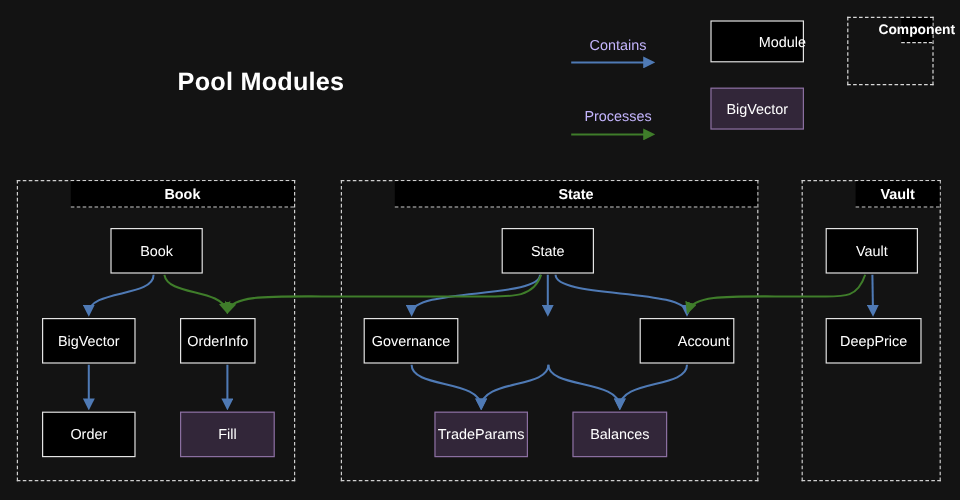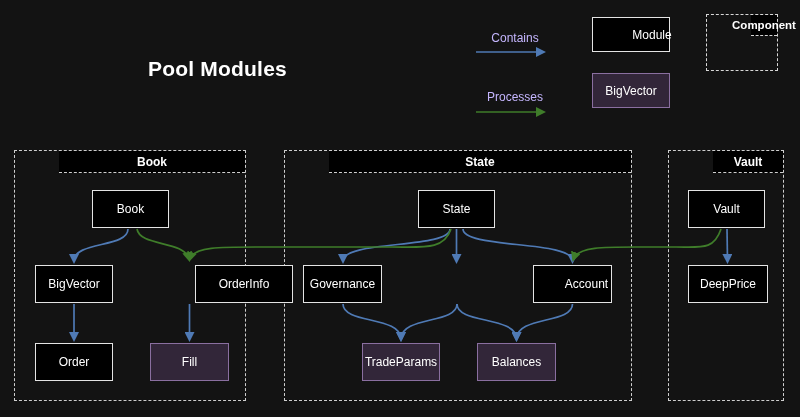--- a/index.html
+++ b/index.html
@@ -98,21 +98,21 @@
       <path d="M721,229 C714,250 702,247 676,247 L646,247 C608,247 578,246 573.5,259" marker-end="url(#ag)"></path>
     </g>
   </svg>
 
   <div class="node" style="left:92px;top:190px;width:77px;">
     <span>Book</span>
   </div>
   <div class="node" style="left:35px;top:265px;width:78px;">
     <span>BigVector</span>
   </div>
-  <div class="node" style="left:150px;top:265px;width:98px;margin-left:45px;">
+  <div class="node" style="left:150px;top:265px;width:63px;">
     <span>OrderInfo</span>
   </div>
   <div class="node" style="left:35px;top:343px;width:78px;">
     <span>Order</span>
   </div>
   <div class="node primitive" style="left:150px;top:343px;width:79px;">
     <span>Fill</span>
   </div>
 
   <div class="node" style="left:418px;top:190px;width:77px;">

